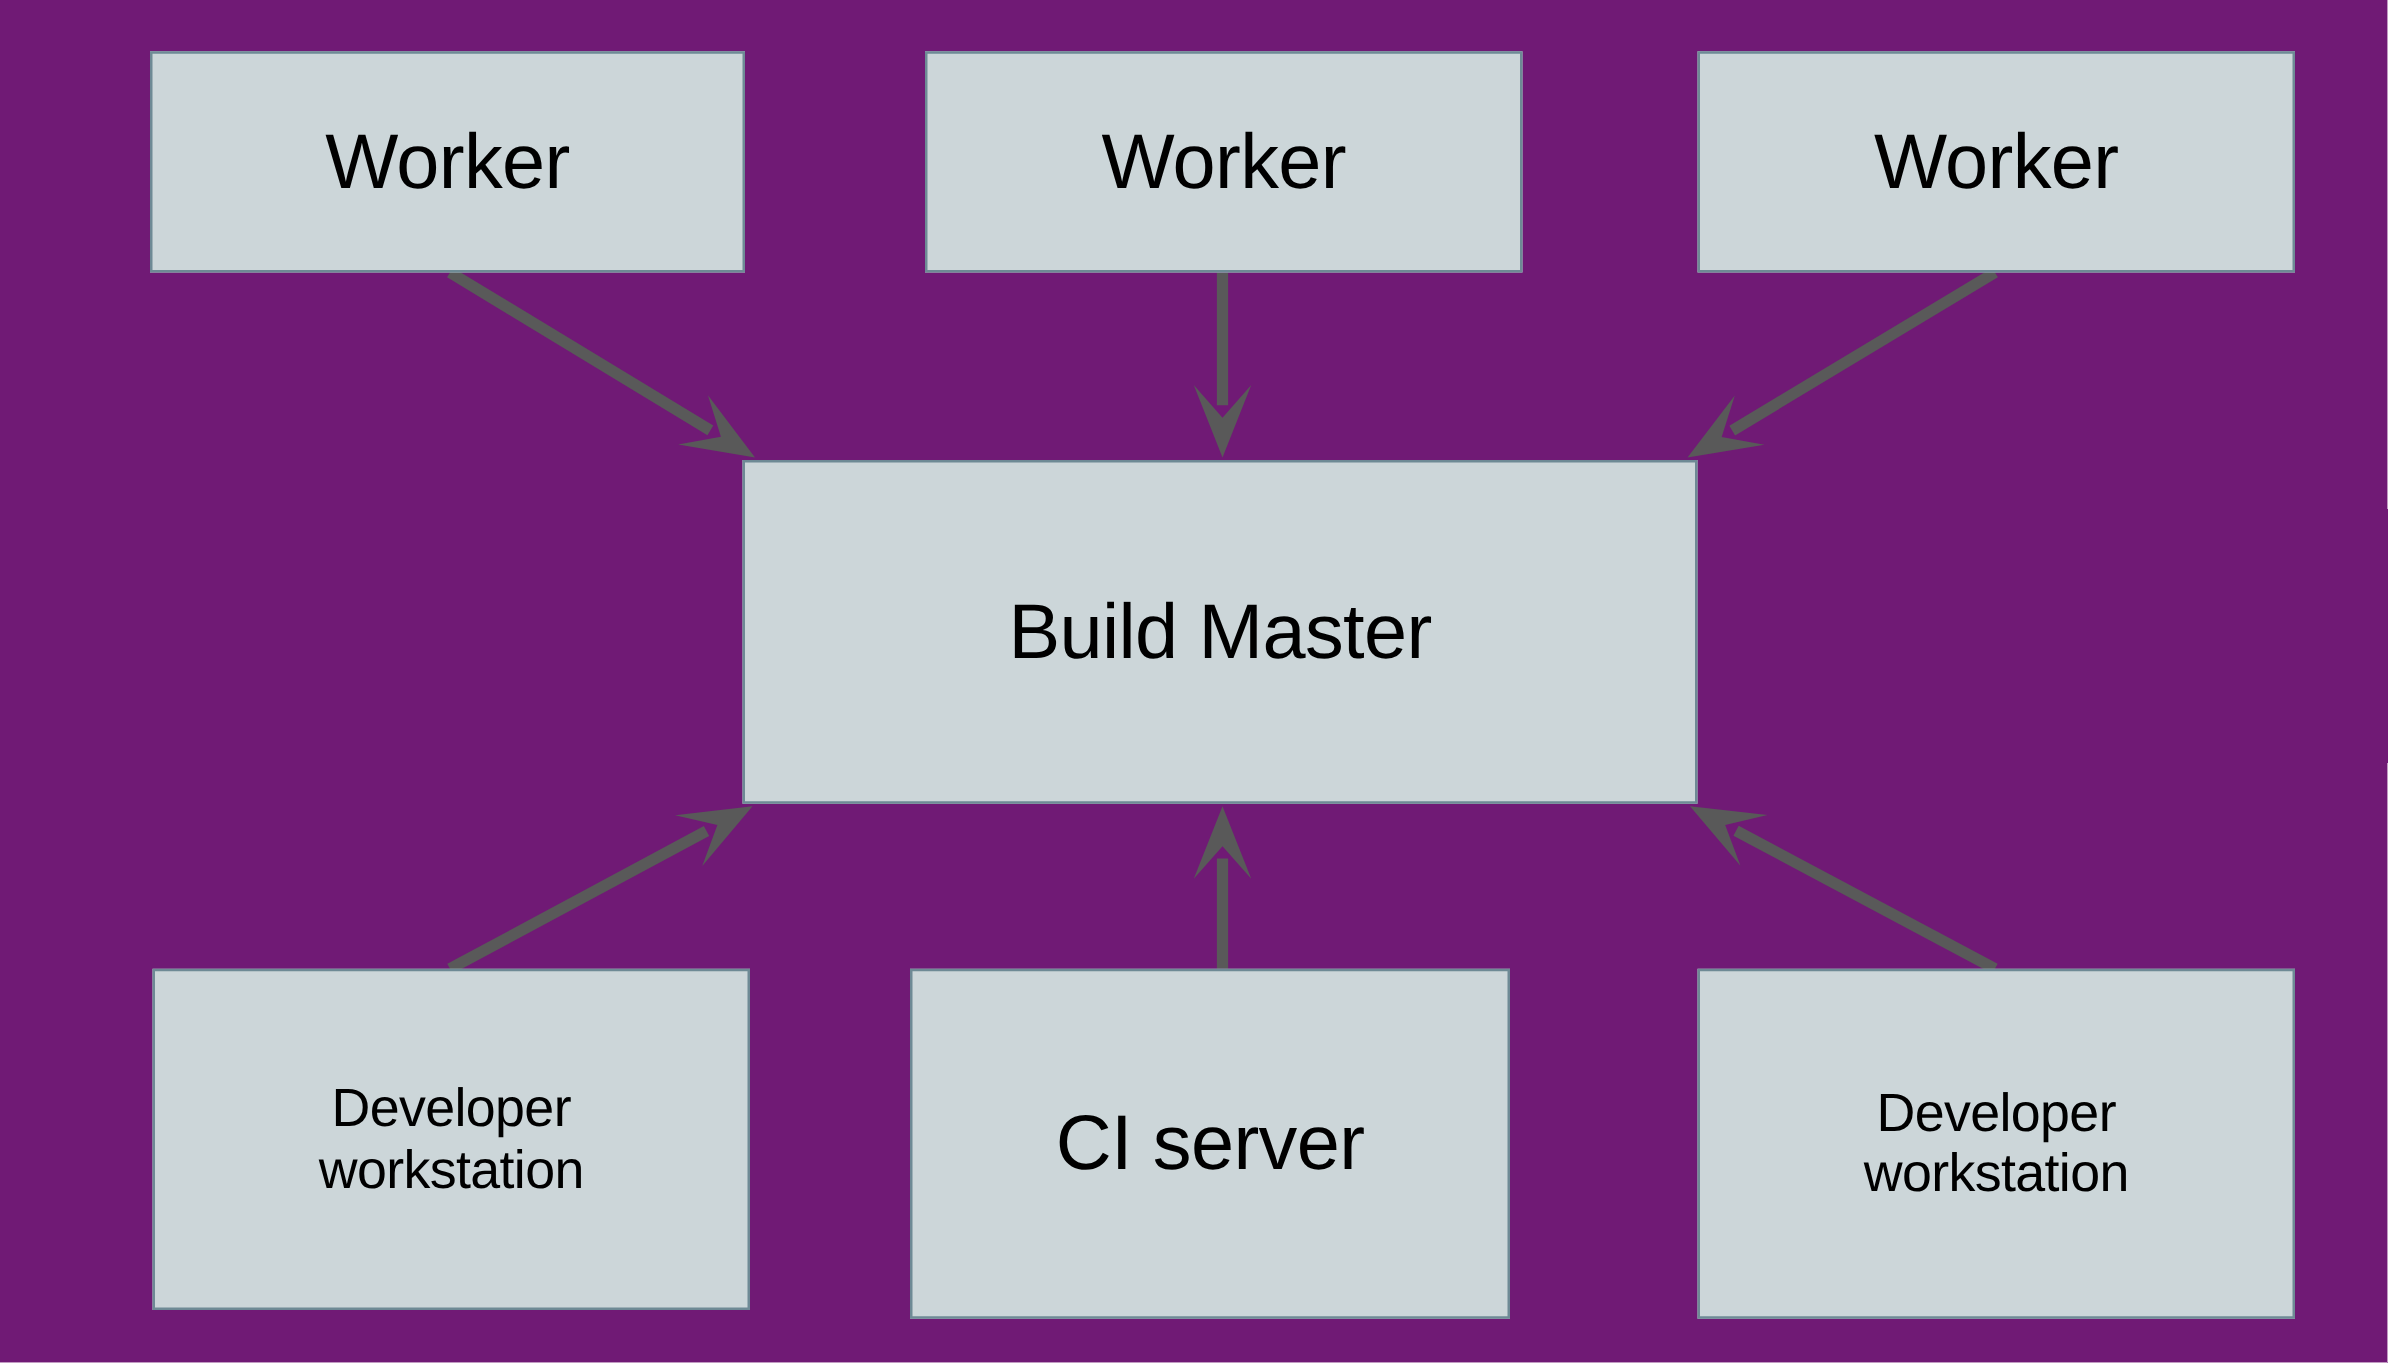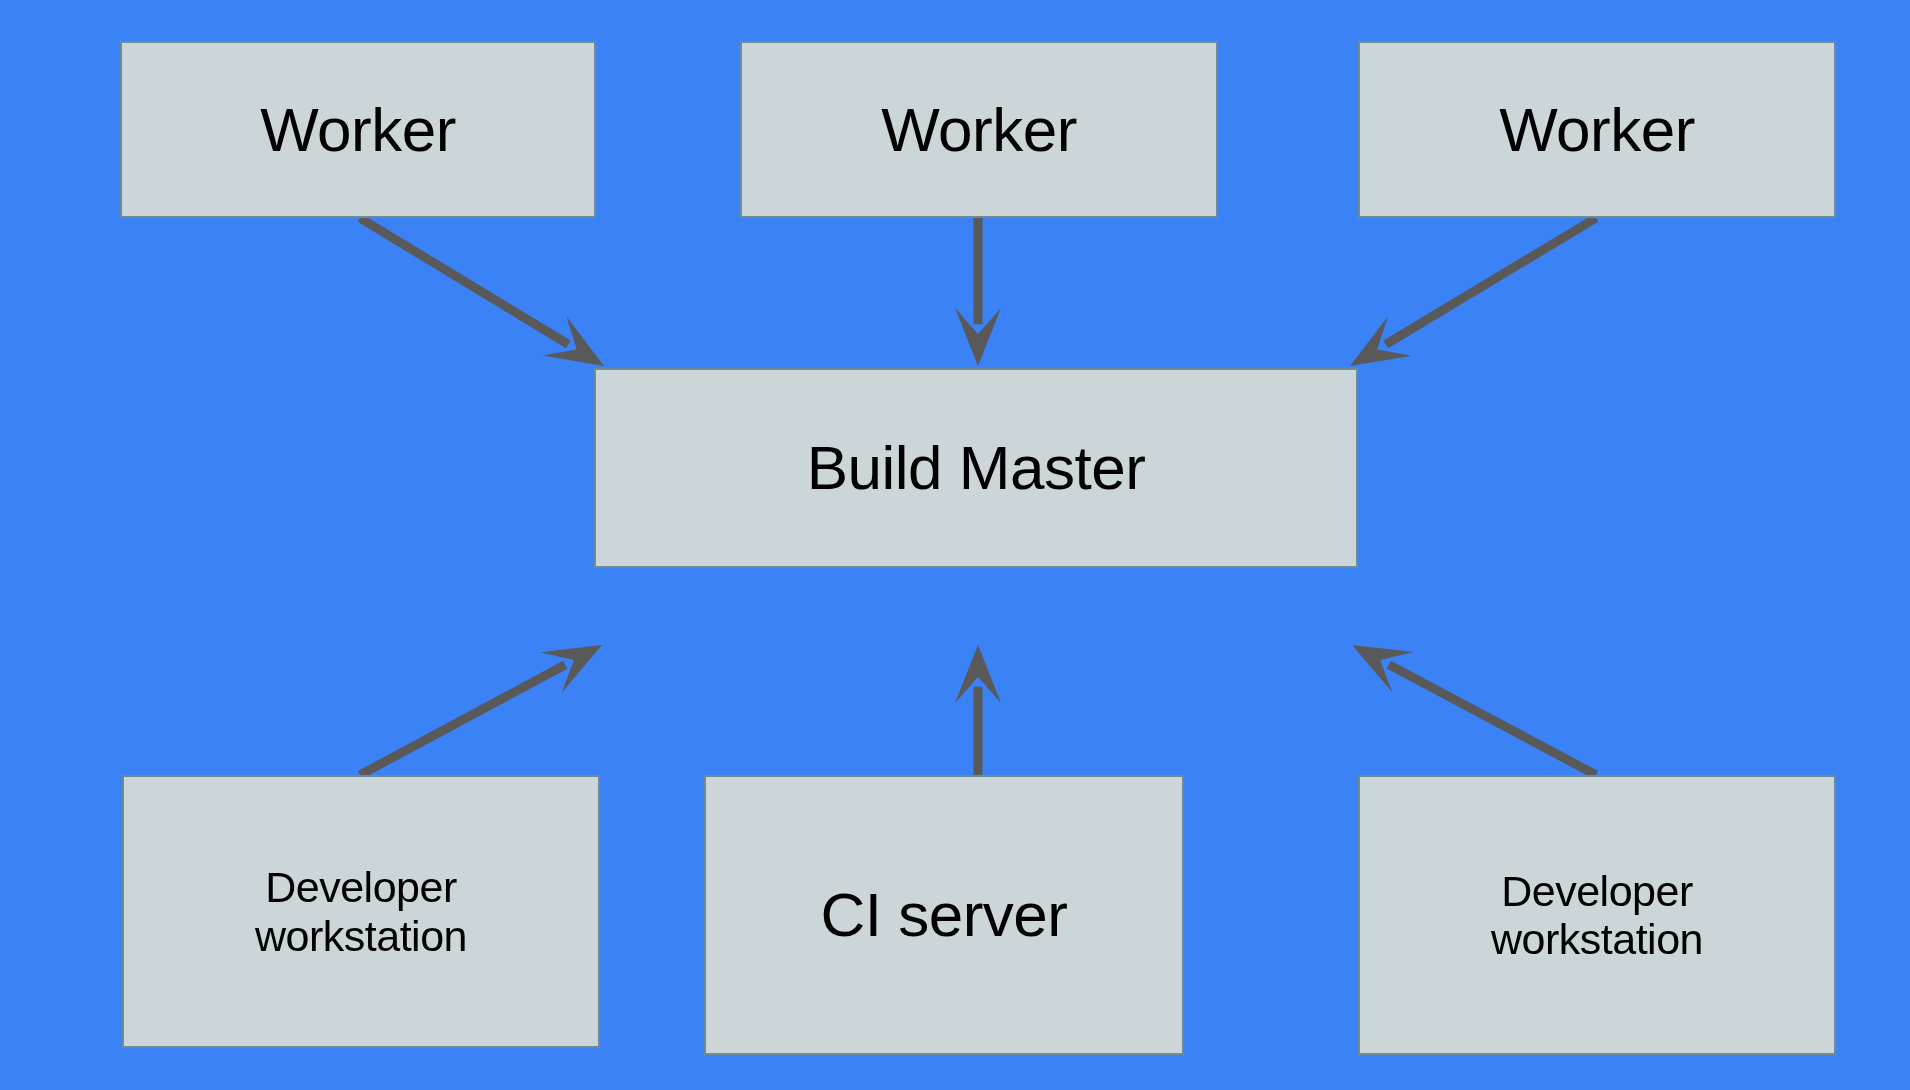--- a/index.html
+++ b/index.html
@@ -5,21 +5,21 @@
 <style>
   html, body {
     margin: 0;
     padding: 0;
     background: #ffffff;
   }
   #diagram-canvas {
     position: relative;
     width: 1910px;
     height: 1090px;
-    background: #3b82f6;
+    background: #701a75;
     overflow: hidden;
     font-family: "Liberation Sans", "DejaVu Sans", sans-serif;
   }
   .node-box {
     position: absolute;
     box-sizing: border-box;
     background: #ccd6d9;
     border: 2px solid #6e8a95;
     display: flex;
     align-items: center;
@@ -81,30 +81,30 @@
   </div>
 
   <div class="node-box" style="left: 740px; top: 41px; width: 478px; height: 177px; background: rgb(204, 214, 217); border-color: rgb(110, 138, 149);">
     <span class="node-label label-lg">Worker</span>
   </div>
 
   <div class="node-box" style="left: 1358px; top: 41px; width: 478px; height: 177px; background: rgb(204, 214, 217); border-color: rgb(110, 138, 149);">
     <span class="node-label label-lg">Worker</span>
   </div>
 
-  <div class="node-box" style="left: 594px; top: 368px; width: 764px; height: 200px; background: rgb(204, 214, 217); border-color: rgb(110, 138, 149); text-align: right;">
+  <div class="node-box" style="left: 594px; top: 368px; width: 764px; height: 275px; background: rgb(204, 214, 217); border-color: rgb(110, 138, 149); text-align: right;">
     <span class="node-label label-lg">Build Master</span>
   </div>
 
   <div class="node-box" style="left: 122px; top: 775px; width: 478px; height: 273px; background: rgb(204, 214, 217); border-color: rgb(110, 138, 149);">
     <span class="node-label label-md">Developer
 workstation</span>
   </div>
 
-  <div class="node-box" style="left: 704px; top: 775px; width: 480px; height: 280px; background: rgb(204, 214, 217); border-color: rgb(110, 138, 149);">
+  <div class="node-box" style="left: 728px; top: 775px; width: 480px; height: 280px; background: rgb(204, 214, 217); border-color: rgb(110, 138, 149);">
     <span class="node-label label-lg">CI server</span>
   </div>
 
   <div class="node-box" style="left: 1358px; top: 775px; width: 478px; height: 280px; background: rgb(204, 214, 217); border-color: rgb(110, 138, 149);">
     <span class="node-label label-md">Developer
 workstation</span>
   </div>
 
 </div>
 

